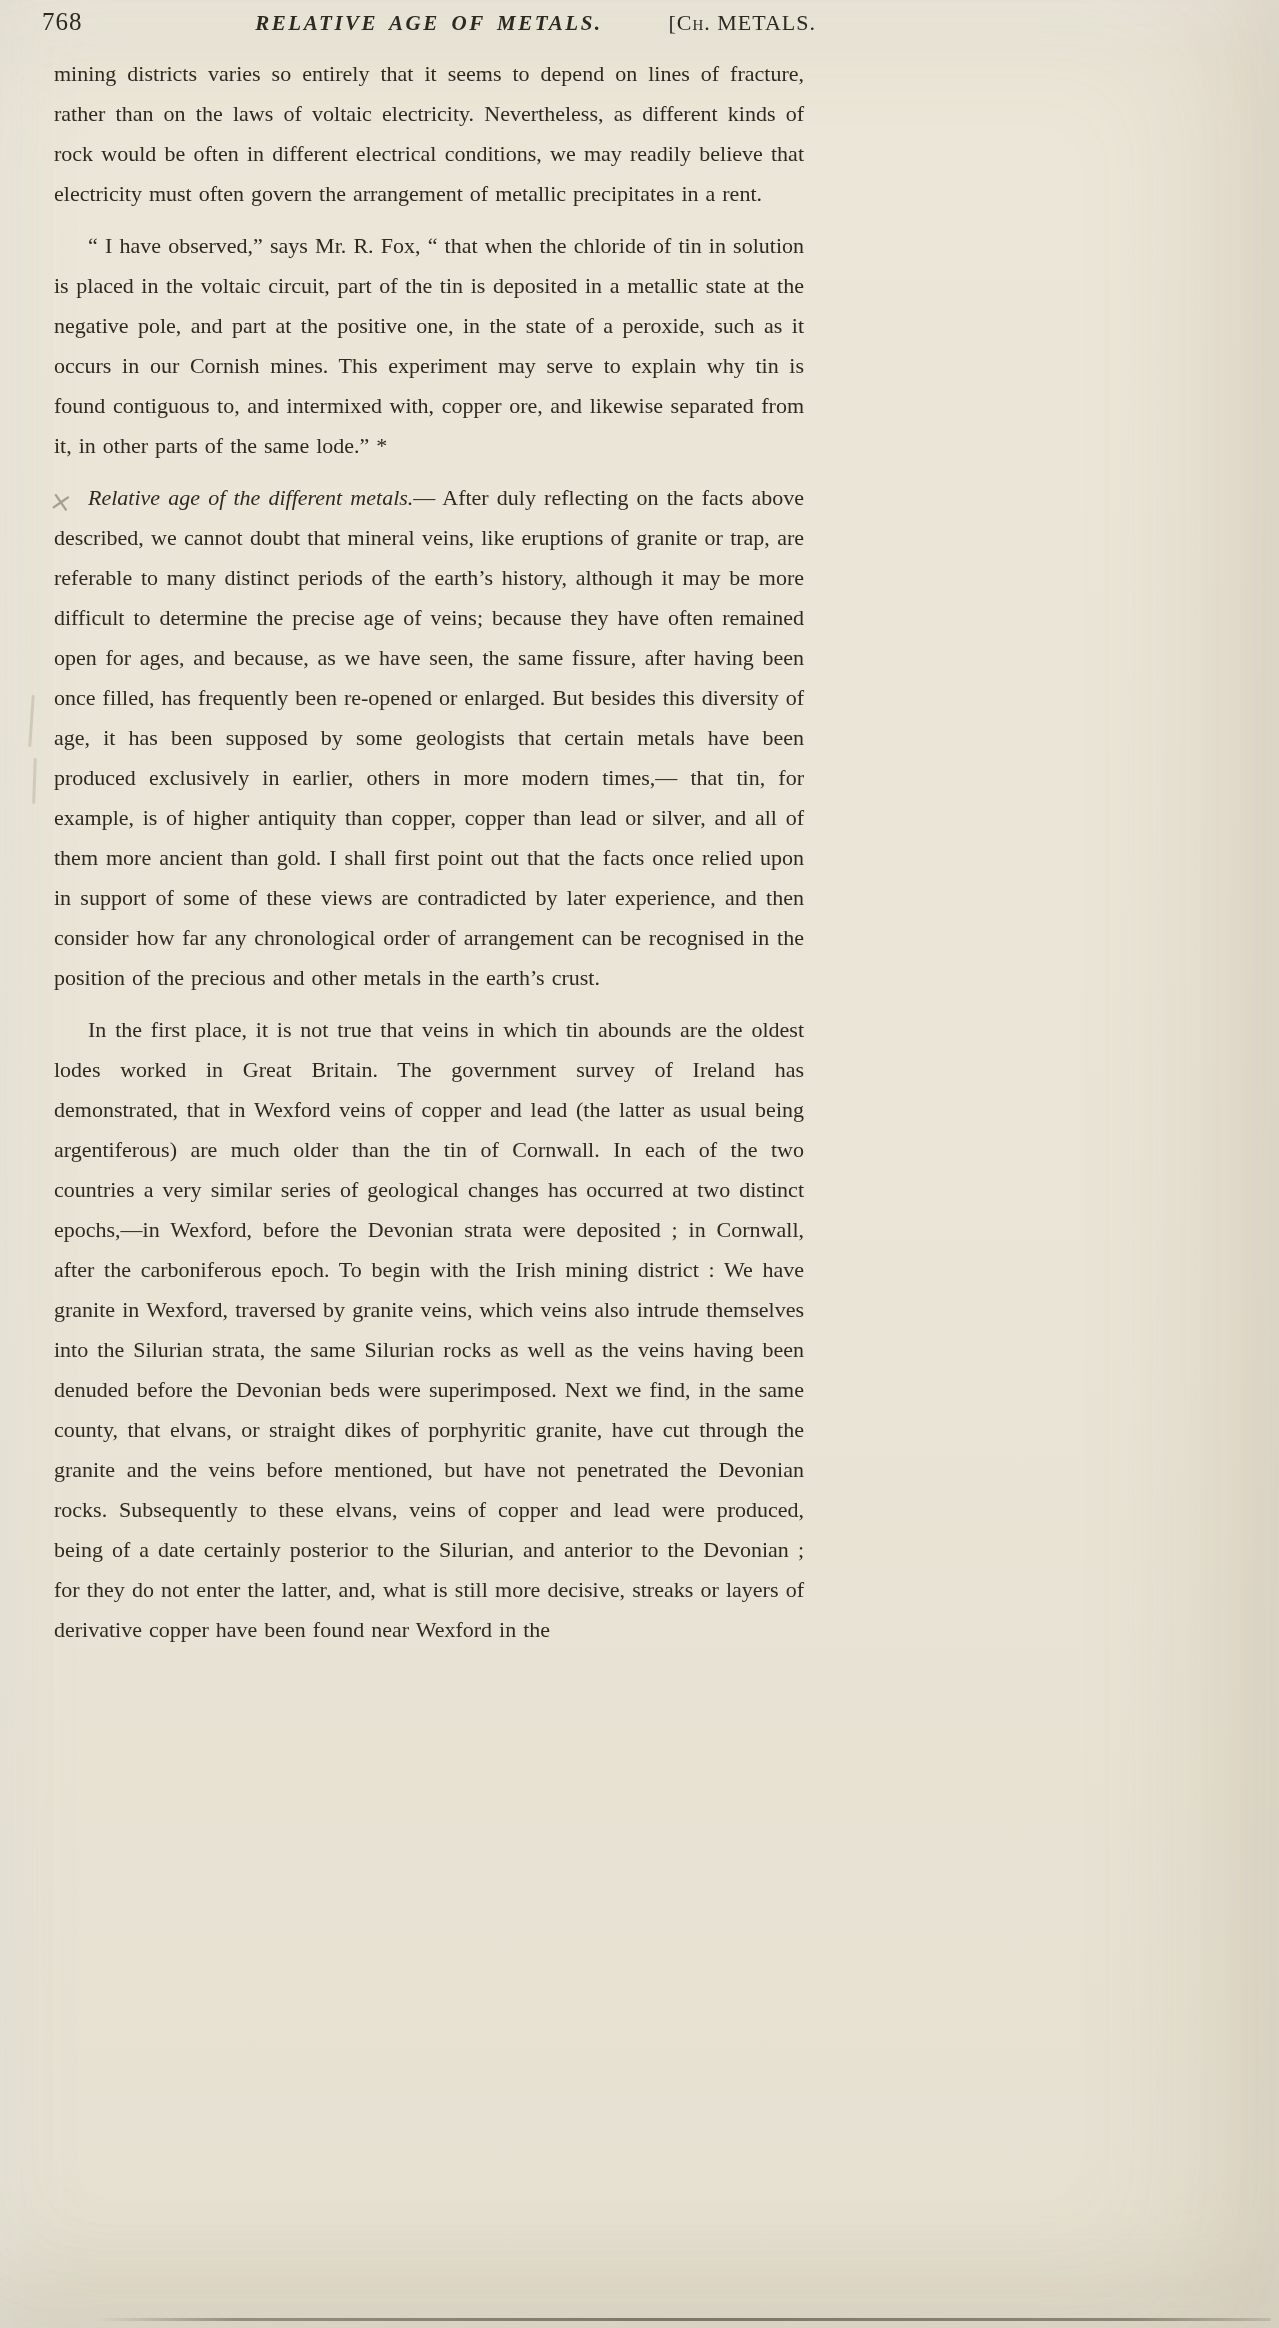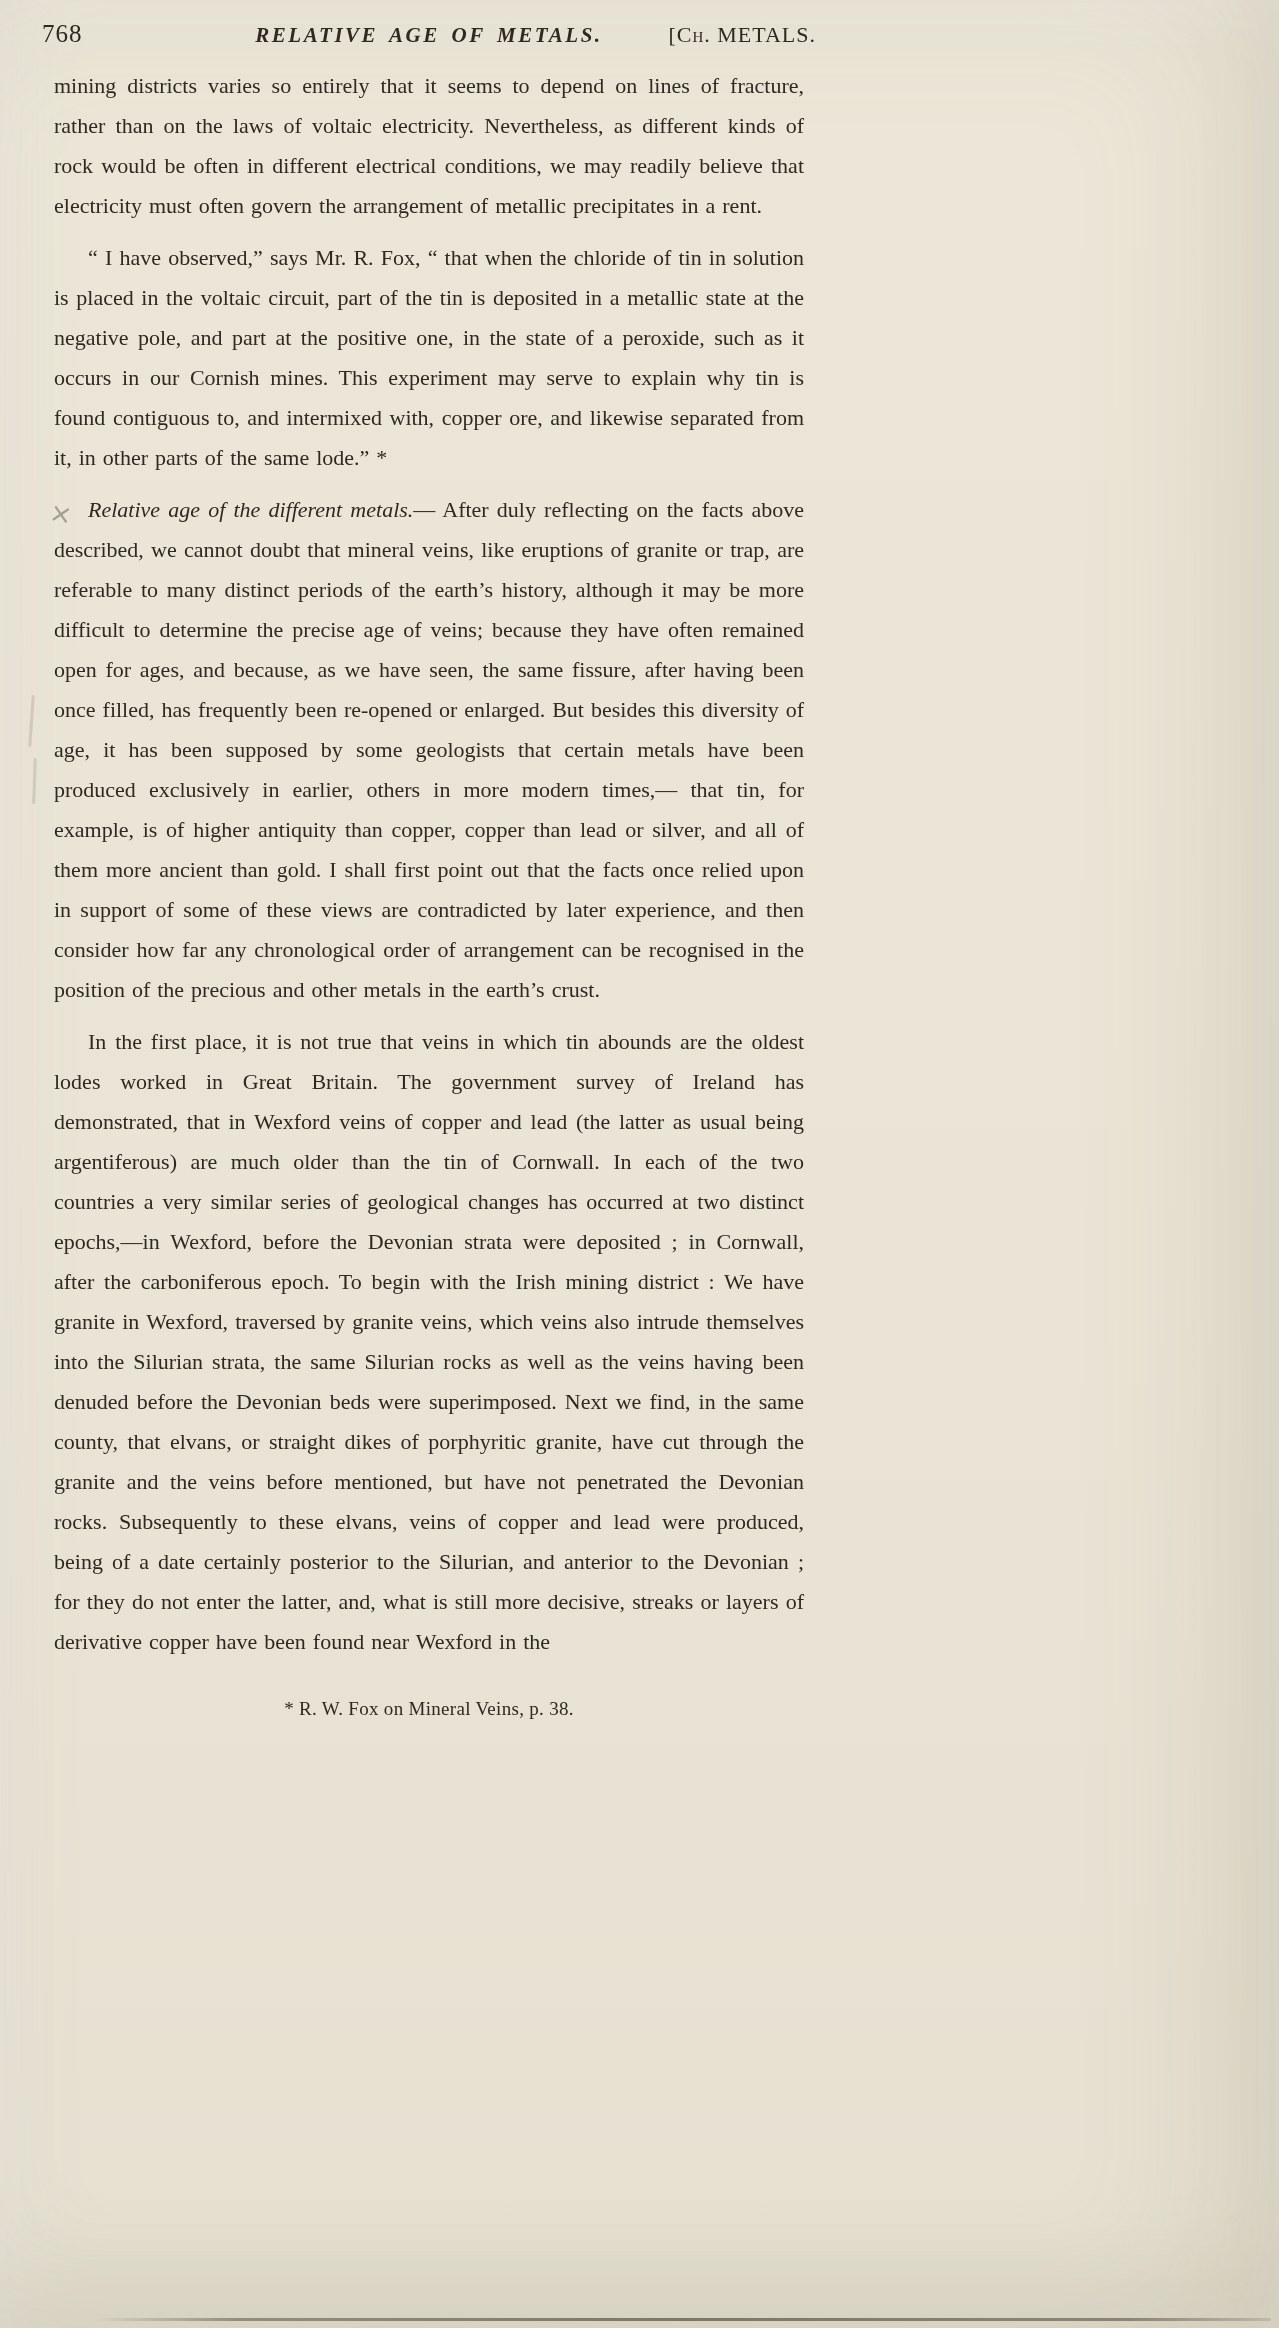--- a/index.html
+++ b/index.html
@@ -15,21 +15,21 @@
     background: linear-gradient(180deg, #ebe6d7 0%, #e9e4d5 55%, #e5e0d0 100%);
     box-shadow:
       inset -70px 0 140px rgba(128, 116, 90, 0.12),
       inset 0 -50px 90px rgba(128, 116, 90, 0.10),
       inset 30px 0 70px rgba(255, 255, 255, 0.22),
       inset 0 25px 60px rgba(255, 255, 255, 0.15);
     color: #2e2a22;
   }
   .column {
     position: absolute;
-    left: 42px; top: 20px;
+    left: 42px; top: 8px;
     width: 774px;
   }
   .running-head {
     display: grid;
     grid-template-columns: 1fr auto 1fr;
     align-items: baseline;
     margin-bottom: 18px;
   }
   .folio {
     justify-self: start;
@@ -117,23 +117,20 @@
       <p class="para">“ I have observed,” says Mr. R. Fox, “ that when the chloride of tin in solution is placed in the voltaic circuit, part of the tin is deposited in a metallic state at the negative pole, and part at the positive one, in the state of a peroxide, such as it occurs in our Cornish mines.  This experiment may serve to explain why tin is found contiguous to, and intermixed with, copper ore, and likewise separated from it, in other parts of the same lode.” *</p>
 
       <p class="para">
         <span class="pencil-x">×</span><i class="italic-lead">Relative age of the different metals.</i><span>— After duly reflecting on the facts above described, we cannot doubt that mineral veins, like eruptions of granite or trap, are referable to many distinct periods of the earth’s history, although it may be more difficult to determine the precise age of veins; because they have often remained open for ages, and because, as we have seen, the same fissure, after having been once filled, has frequently been re-opened or enlarged.  But besides this diversity of age, it has been supposed by some geologists that certain metals have been produced exclusively in earlier, others in more modern times,— that tin, for example, is of higher antiquity than copper, copper than lead or silver, and all of them more ancient than gold.  I shall first point out that the facts once relied upon in support of some of these views are contradicted by later experience, and then consider how far any chronological order of arrangement can be recognised in the position of the precious and other metals in the earth’s crust.</span>
       </p>
 
       <p class="para">In the first place, it is not true that veins in which tin abounds are the oldest lodes worked in Great Britain.  The government survey of Ireland has demonstrated, that in Wexford veins of copper and lead (the latter as usual being argentiferous) are much older than the tin of Cornwall.  In each of the two countries a very similar series of geological changes has occurred at two distinct epochs,—in Wexford, before the Devonian strata were deposited ; in Cornwall, after the carboniferous epoch.  To begin with the Irish mining district : We have granite in Wexford, traversed by granite veins, which veins also intrude themselves into the Silurian strata, the same Silurian rocks as well as the veins having been denuded before the Devonian beds were superimposed.  Next we find, in the same county, that elvans, or straight dikes of porphyritic granite, have cut through the granite and the veins before mentioned, but have not penetrated the Devonian rocks.  Subsequently to these elvans, veins of copper and lead were produced, being of a date certainly posterior to the Silurian, and anterior to the Devonian ; for they do not enter the latter, and, what is still more decisive, streaks or layers of derivative copper have been found near Wexford in the</p>
 
     </main>
 
-    <footer>
-      <p class="footnote">* R. W. Fox on Mineral Veins, p. 38.</p>
-    </footer>
 
   </div>
 
   <div class="margin-mark-1"></div>
   <div class="margin-mark-2"></div>
   <div class="page-edge-bottom"></div>
 
 </div>
 
 </body></html>

